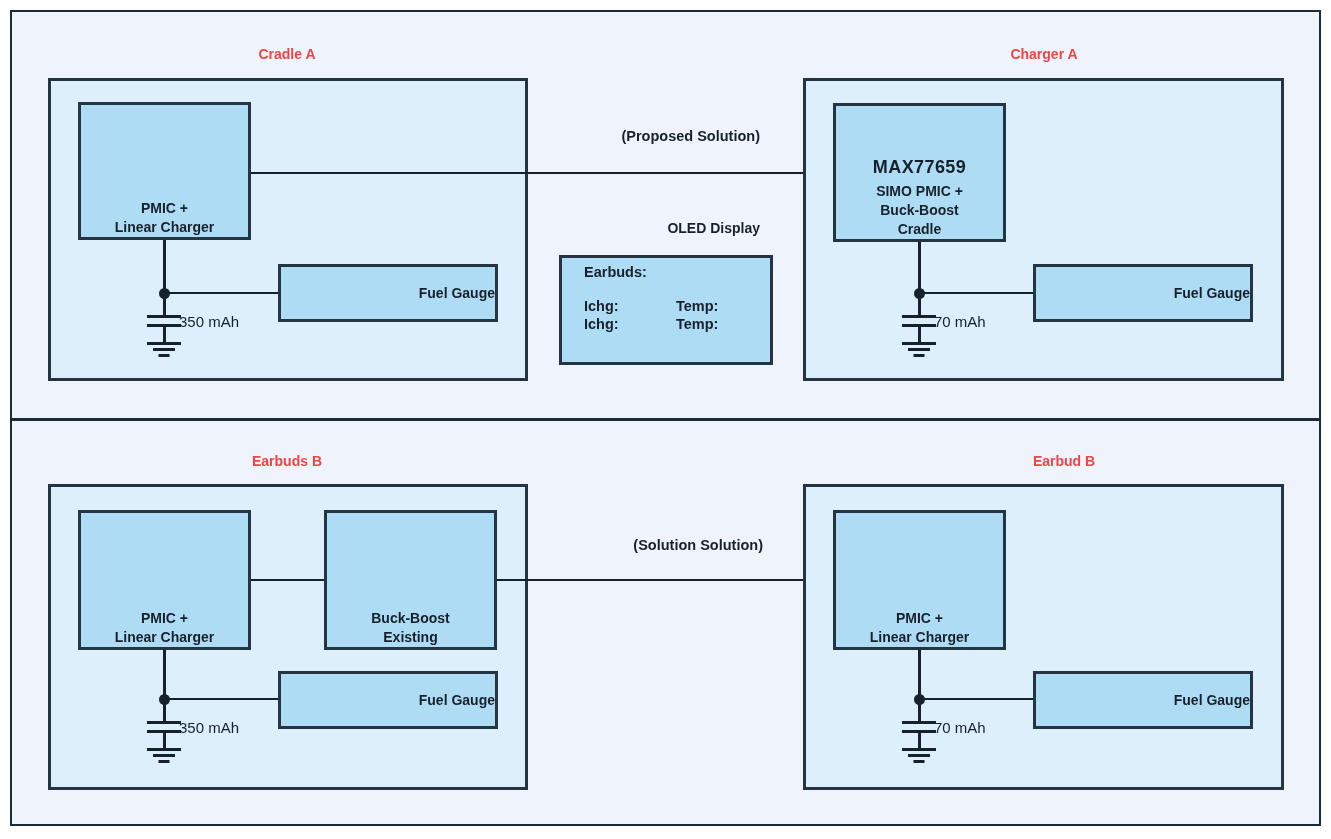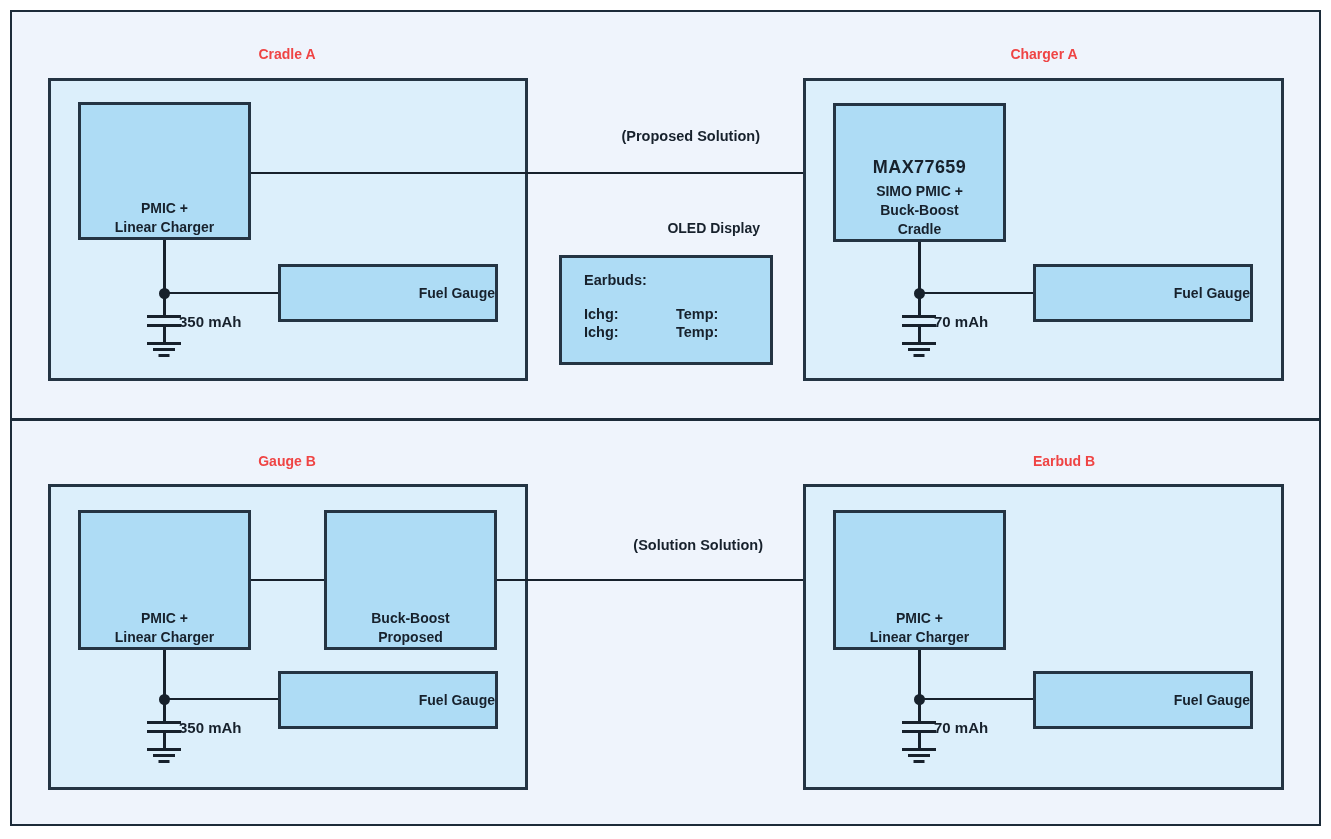--- a/index.html
+++ b/index.html
@@ -132,40 +132,40 @@
     left: 50%;
     transform: translateX(-50%);
   }
   .gnd .g1 { top: 0px;  width: 34px; }
   .gnd .g2 { top: 6px;  width: 22px; }
   .gnd .g3 { top: 12px; width: 11px; }
   
   .cap-label {
     position: absolute;
     color: #17212c;
-    font-weight: bold;
+    font-weight: normal;
     font-size: 15px;
     white-space: nowrap;
   }
   
   .arrowhead {
     position: absolute;
     width: 0;
     height: 0;
     border-top: 8px solid transparent;
     border-bottom: 8px solid transparent;
     border-left: 16px solid #17212c;
   }
   
   .oled-box {
     position: absolute;
     background: #aedcf5;
     border: 3px solid #243443;
     box-sizing: border-box;
-    padding: 14px 0 0 22px;
+    padding: 6px 0 0 22px;
     color: #17212c;
     font-weight: bold;
     font-size: 14.5px;
   }
   .oled-row {
     display: flex;
     white-space: nowrap;
   }
   .oled-row .col-a { width: 92px; }
   .oled-head { margin-bottom: 18px; }
@@ -248,34 +248,34 @@
   <div class="wire-v" style="left:918px; top:324px; width:3px; height:20px;"></div>
   <div class="gnd" style="left:902px; top:342px;">
     <span class="g1"></span>
       <span class="g2"></span>
       <span class="g3"></span>
   </div>
   <div class="cap-label" style="left:934px; top:313px;">70 mAh</div>
 
   <div class="block" style="left:1033px; top:264px; width:220px; height:58px;">Fuel Gauge</div>
 
-  <div class="section-title" style="left:187px; top:453px; width:200px;">Gauge B</div>
+  <div class="section-title" style="left:187px; top:453px; width:200px;">Earbuds B</div>
 
   <div class="panel" style="left:48px; top:484px; width:480px; height:306px;"></div>
 
   <div class="block" style="left:78px; top:510px; width:173px; height:140px; flex-direction:column;">
     <span>PMIC +</span>
     <span>Linear Charger</span>
   </div>
 
   <div class="wire-h" style="left:251px; top:579px; width:73px;"></div>
 
   <div class="block" style="left:324px; top:510px; width:173px; height:140px; flex-direction:column;">
     <span>Buck-Boost</span>
-    <span>Proposed</span>
+    <span>Existing</span>
   </div>
 
   <div class="wire-h" style="left:497px; top:579px; width:316px;"></div>
   <div class="arrowhead" style="left:813px; top:572px;"></div>
 
   <div class="caption" style="left:573px; top:537px; width:190px;">(Solution Solution)</div>
 
   <div class="wire-v" style="left:163px; top:650px; width:3px; height:46px;"></div>
   <div class="junction" style="left:159px; top:694px;"></div>
   <div class="wire-h" style="left:164px; top:698px; width:114px;"></div>

